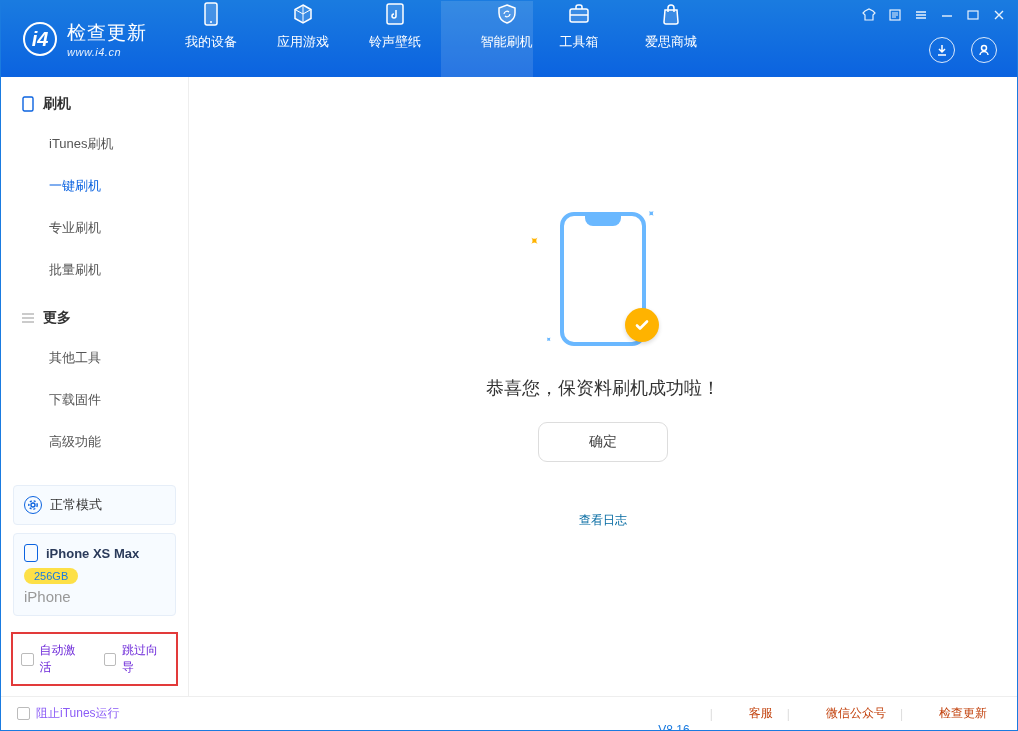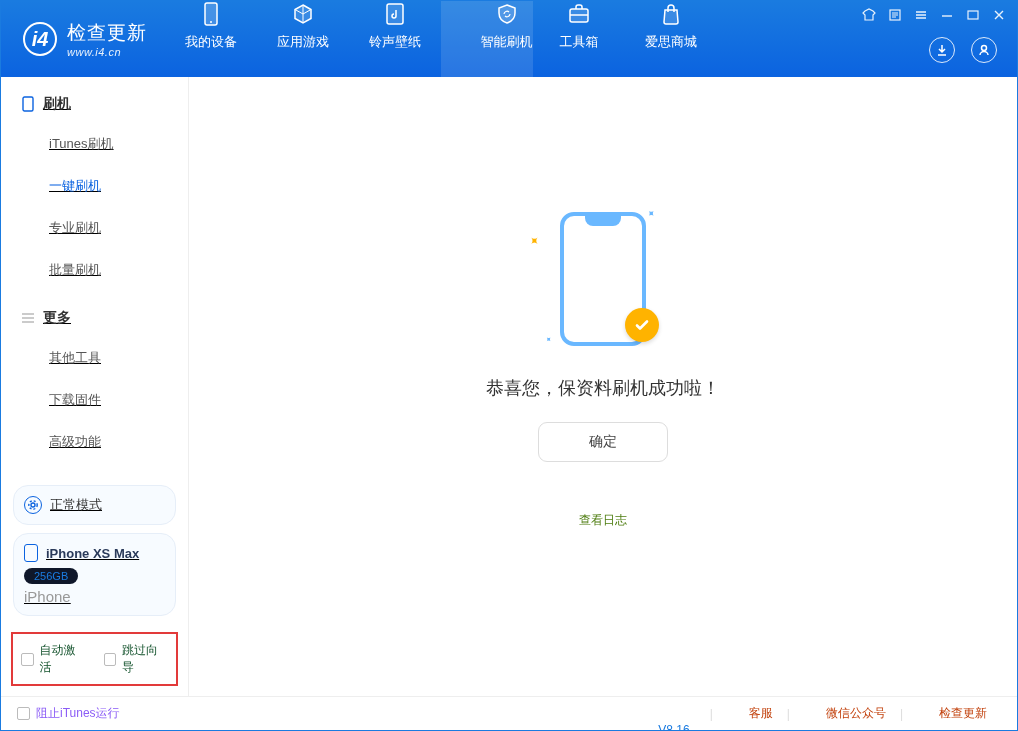--- a/index.html
+++ b/index.html
@@ -18,55 +18,55 @@
 .nav-item.active { background: rgba(255,255,255,0.12); padding-left: 39px; }
 .nav-item .icon { width: 26px; height: 26px; display: flex; align-items: center; justify-content: center; }
 .window-controls { position: absolute; top: 6px; right: 10px; display: flex; gap: 10px; align-items: center; }
 .wc-btn { width: 16px; height: 16px; display: flex; align-items: center; justify-content: center; cursor: pointer; opacity: .9; }
 .header-right-icons { position: absolute; right: 20px; bottom: 14px; display: flex; gap: 16px; }
 .hr-icon { width: 26px; height: 26px; border: 1.5px solid rgba(255,255,255,.85); border-radius: 50%; display: flex; align-items: center; justify-content: center; cursor: pointer; }
 
 
 .body { flex: 1; display: flex; min-height: 0; }
 .sidebar { width: 188px; border-right: 1px solid #eee; display: flex; flex-direction: column; }
-.sidebar-section { padding: 18px 0 0 0; text-decoration: underline; }
+.sidebar-section { padding: 18px 0 0 0; }
 .sidebar-title { display: flex; align-items: center; gap: 8px; padding: 0 20px 10px; font-size: 14px; color: #333; font-weight: 600; }
 .sb-icon { width: 14px; height: 14px; display: flex; align-items: center; justify-content: center; color: #0b63e0; }
 .sidebar-item { padding: 12px 20px 12px 48px; font-size: 13px; color: #555; cursor: pointer; }
 .sidebar-item.active { color: #0b63e0; }
 .sidebar-spacer { flex: 1; }
 
 .device-cards { padding: 8px 12px; display: flex; flex-direction: column; gap: 8px; }
-.card { border: 1px solid #e6eef8; border-radius: 15px; padding: 10px 10px; background: #f7fbff; text-decoration: underline; }
+.card { border: 1px solid #e6eef8; border-radius: 4px; padding: 10px 10px; background: #f7fbff; }
 .card-row { display: flex; align-items: center; gap: 8px; }
 .card-icon { width: 18px; height: 18px; border-radius: 50%; border: 1.5px solid #0b63e0; display: flex; align-items: center; justify-content: center; color: #0b63e0; }
 .card-icon.small-phone { border-radius: 3px; width: 14px; height: 18px; border: 1.5px solid #0b63e0; }
 .card .mode { font-size: 13px; color: #333; }
 .card .devname { font-size: 13px; font-weight: 600; color: #2a3a5a; }
-.card .badge { display: inline-block; margin-top: 6px; padding: 2px 10px; border-radius: 10px; background: #0f172a; color: #1a7be0; font-size: 11px; }
+.card .badge { display: inline-block; margin-top: 6px; padding: 2px 10px; border-radius: 10px; background: #fde047; color: #1a7be0; font-size: 11px; }
 .card .subtype { font-size: 15px; color: #999; margin-top: 4px; }
 
 .checkbox-row { border: 2px solid #e23a3a; margin: 8px 10px 10px; padding: 8px 8px; display: flex; gap: 18px; align-items: center; }
-.chk { display: flex; align-items: center; gap: 6px; font-size: 12px; color: #14532d; cursor: pointer; }
+.chk { display: flex; align-items: center; gap: 6px; font-size: 12px; color: #6d28d9; cursor: pointer; }
 .chk-box { width: 13px; height: 13px; border: 1px solid #bbb; border-radius: 2px; background: #fff; }
 
 
 .main { flex: 1; display: flex; flex-direction: column; align-items: center; justify-content: center; position: relative; }
 .success-area { display: flex; flex-direction: column; align-items: center; gap: 22px; margin-top: -40px; }
 .phone-illus { position: relative; width: 160px; height: 150px; display: flex; align-items: center; justify-content: center; }
 .phone-body { width: 86px; height: 134px; border-radius: 14px; border: 4px solid #6ab8ff; background: #fff; position: relative; }
 .phone-body::before { content: ""; position: absolute; top: 0; left: 50%; transform: translateX(-50%); width: 36px; height: 10px; background: #6ab8ff; border-radius: 0 0 8px 8px; }
 .check-badge { position: absolute; right: 24px; bottom: 12px; width: 34px; height: 34px; background: #ffb300; border-radius: 50%; display: flex; align-items: center; justify-content: center; box-shadow: 0 2px 4px rgba(0,0,0,.15); }
 .sparkle { position: absolute; color: #ffb300; font-size: 12px; }
 .sparkle.s1 { left: 6px; top: 30px; transform: rotate(45deg); }
 .sparkle.s2 { right: 28px; top: 4px; color: #6ab8ff; transform: rotate(45deg); font-size: 10px; }
 .sparkle.s3 { left: 22px; bottom: 10px; color: #6ab8ff; transform: rotate(45deg); font-size: 8px; }
 .success-text { font-size: 18px; color: #333; }
 .ok-btn { border: 1px solid #ddd; background: #fff; padding: 10px 50px; font-size: 14px; color: #444; cursor: pointer; border-radius: 9px; }
-.log-link { font-size: 12px; color: #4d7c0f; cursor: pointer; margin-top: 28px; }
+.log-link { font-size: 12px; color: #0369a1; cursor: pointer; margin-top: 28px; }
 
 
 .footer { height: 34px; border-top: 1px solid #eee; display: flex; align-items: center; padding: 0 16px; font-size: 12px; color: #888; }
 .footer .chk { color: #8b5cf6; }
 .footer-spacer { flex: 1; }
 .footer .version { color: #1a7be0; margin-right: 20px; margin-top: 32px; }
 .footer .link { color: #c2410c; cursor: pointer; padding: 0 14px; margin-left: 22px; }
 .footer .sep { color: #ddd; }
 </style>
 </head>

